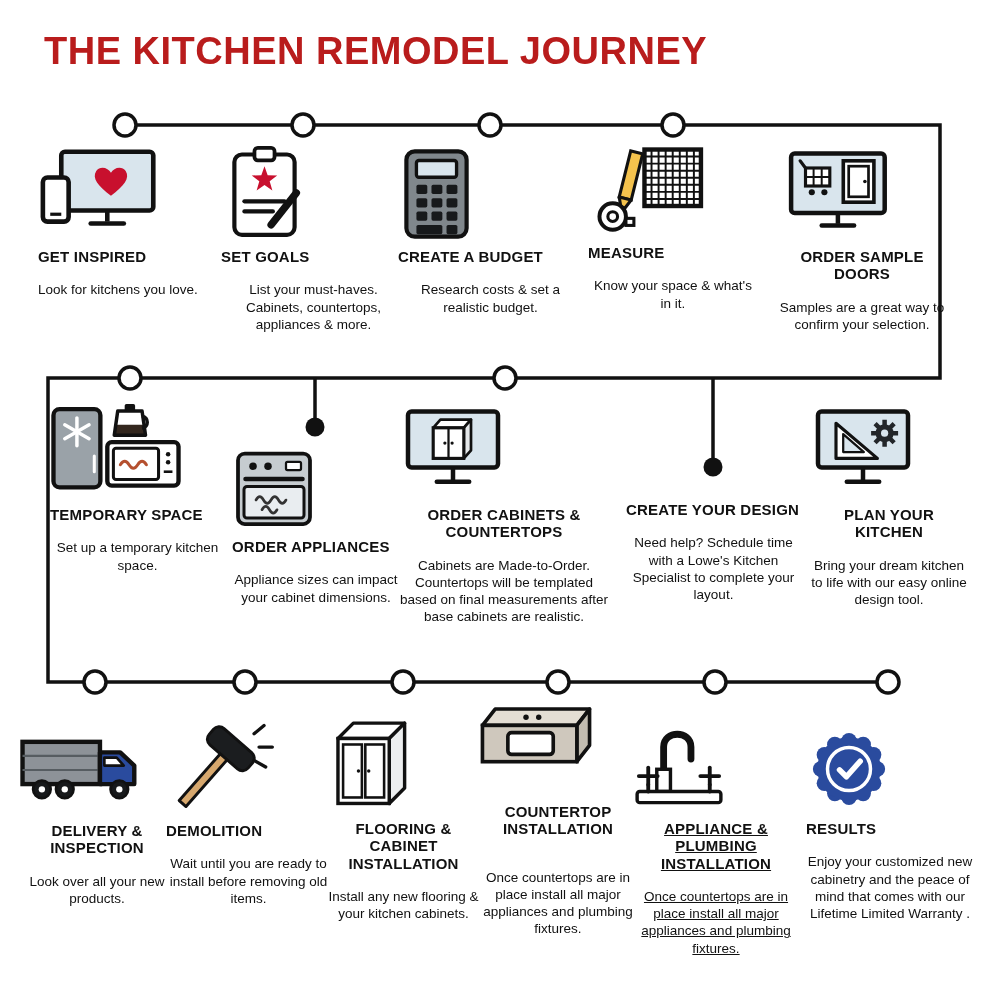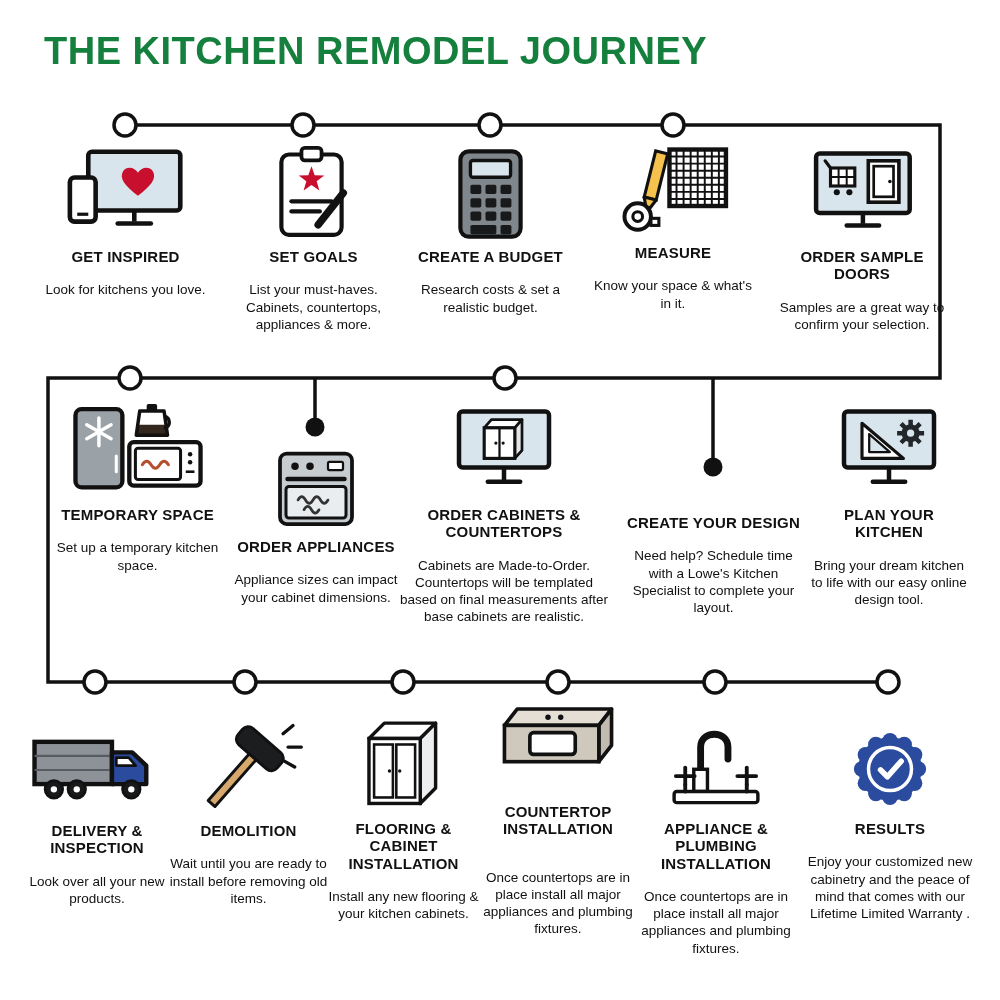--- a/index.html
+++ b/index.html
@@ -1,21 +1,21 @@
 <!DOCTYPE html>
 <html><head>
 <meta charset="utf-8">
 <style>
   html,body{margin:0;padding:0;background:#fff;}
   .page{position:relative;width:1000px;height:1000px;background:#fff;overflow:hidden;
         font-family:"Liberation Sans",sans-serif;color:#111;}
   .title{position:absolute;left:44px;top:30px;margin:0;font-size:38px;font-weight:700;
-         letter-spacing:.5px;color:#15803d;}
+         letter-spacing:.5px;color:#b91c1c;}
   .connector{position:absolute;left:0;top:0;z-index:1;}
-  .step{position:absolute;display:flex;flex-direction:column;align-items:center;
+  .step{position:absolute;display:flex;flex-direction:column;align-items:flex-start;
         text-align:center;z-index:2;}
   .icon-box{display:flex;align-items:flex-end;justify-content:center;}
   .step-title{font-weight:700;font-size:15px;line-height:1.16;margin-top:8px;letter-spacing:.2px;}
   .step-desc{font-size:13.5px;line-height:1.27;margin-top:16px;}
   svg{overflow:visible;display:block;}
 </style>
 </head>
 <body>
 
 <div class="page">
@@ -196,21 +196,21 @@
         <path d="M55 22 V56" stroke="#111" stroke-width="2.5"></path>
         <circle cx="51" cy="39" r="1.8" fill="#111"></circle>
           <circle cx="59" cy="39" r="1.8" fill="#111"></circle>
       </svg>
     </div>
     <div class="step-title">ORDER CABINETS &amp; COUNTERTOPS</div>
     <div class="step-desc">Cabinets are Made-to-Order. Countertops will be templated based on final measurements after base cabinets are realistic.</div>
   </div>
 
   <div class="step" style="left:626px;top:500px;width:175px;">
-    <div class="step-title" style="margin-top:14px">CREATE YOUR DESIGN</div>
+    <div class="step-title" style="margin-top:1px">CREATE YOUR DESIGN</div>
     <div class="step-desc">Need help? Schedule time with a Lowe's Kitchen Specialist to complete your layout.</div>
   </div>
 
   <div class="step" style="left:808px;top:404px;width:162px;">
     <div class="icon-box" style="height:94px">
       <svg width="110" height="90" viewBox="0 0 120 100">
         <rect x="10" y="4" width="100" height="62" rx="4" fill="#d9e5ed" stroke="#111" stroke-width="5"></rect>
         <path d="M60 66 V80" stroke="#111" stroke-width="5"></path>
         <path d="M42 82 H78" stroke="#111" stroke-width="5" stroke-linecap="round"></path>
         <polygon points="30,56 76,56 30,17" fill="#fff" stroke="#111" stroke-width="3.5" stroke-linejoin="round"></polygon>
@@ -285,21 +285,21 @@
         <rect x="6" y="30" width="104" height="40" fill="#cfc8bd" stroke="#111" stroke-width="4"></rect>
         <rect x="34" y="38" width="50" height="24" rx="4" fill="#fff" stroke="#111" stroke-width="4"></rect>
         <circle cx="54" cy="21" r="3" fill="#111"></circle>
           <circle cx="68" cy="21" r="3" fill="#111"></circle>
       </svg>
     </div>
     <div class="step-title">COUNTERTOP INSTALLATION</div>
     <div class="step-desc">Once countertops are in place install all major appliances and plumbing fixtures.</div>
   </div>
 
-  <div class="step" style="left:632px;top:714px;width:168px;">
+  <div class="step" style="left:632px;top:714px;width:168px;text-decoration:underline;">
     <div class="icon-box" style="height:98px">
       <svg width="94" height="94" viewBox="0 0 110 110">
         <path d="M37 62 V34 C37 14 69 14 69 34 V48" fill="none" stroke="#111" stroke-width="8" stroke-linecap="round"></path>
         <rect x="29" y="60" width="16" height="26" fill="#fff" stroke="#111" stroke-width="4"></rect>
         <rect x="6" y="86" width="98" height="13" rx="3" fill="#fff" stroke="#111" stroke-width="4"></rect>
         <g stroke="#111" stroke-width="4.5" stroke-linecap="round">
           <path d="M8 68 H30"></path>
             <path d="M19 58 V78"></path>
             <path d="M19 78 V86"></path>
           <path d="M80 68 H102"></path>

